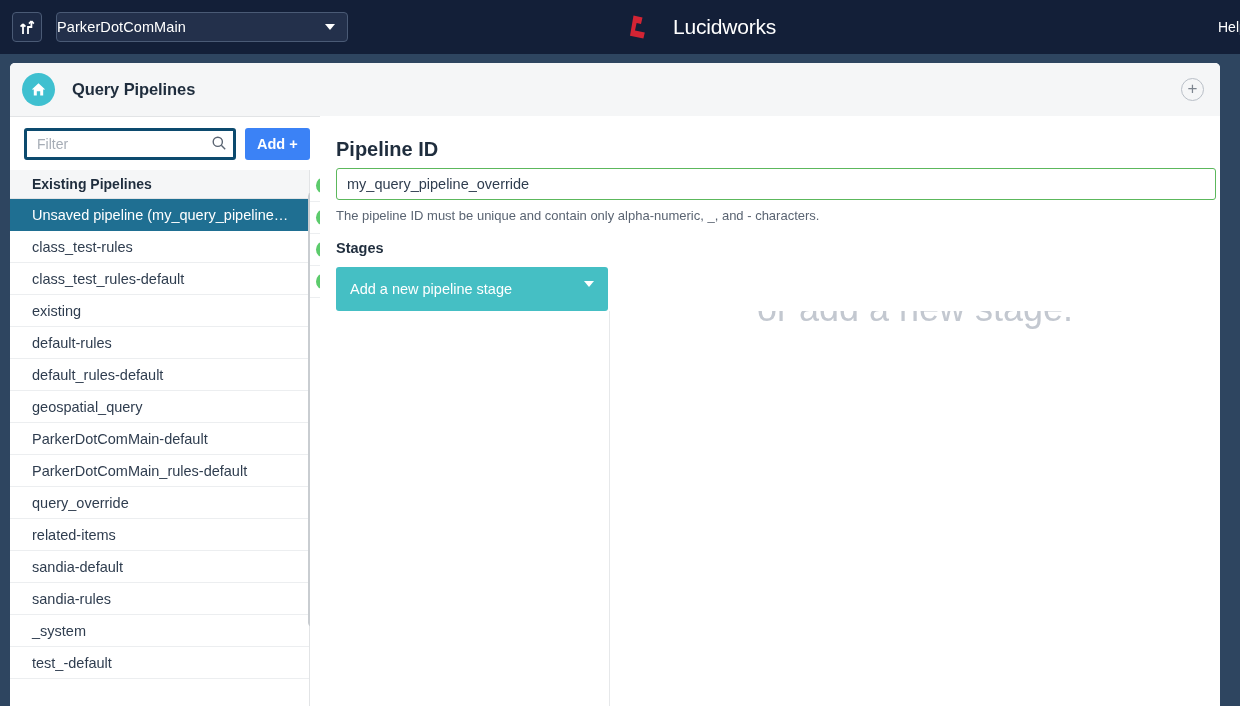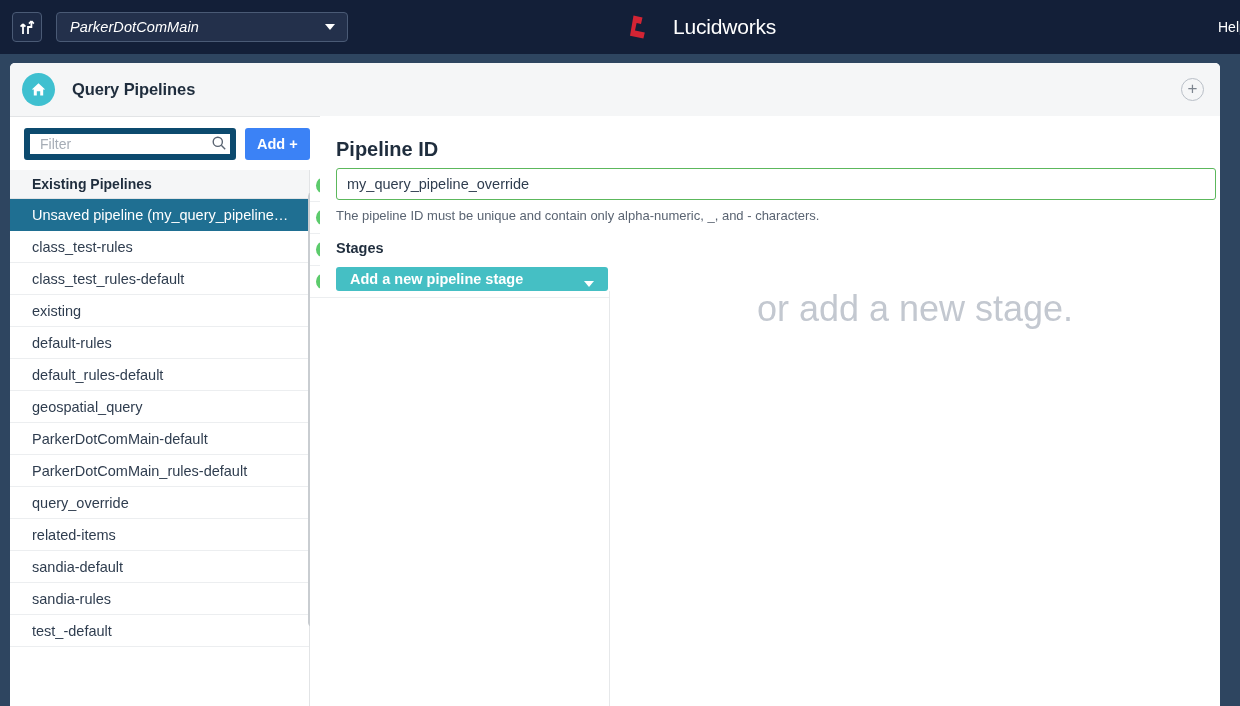--- a/index.html
+++ b/index.html
@@ -42,24 +42,23 @@
   .app-selector {
     margin-left: 14px;
     width: 292px;
     height: 30px;
     border: 1px solid #4a5a75;
     border-radius: 4px;
     background: #253busy;
     background: #23304b;
     display: flex;
     align-items: center;
-    padding: 0 13px;
-    cursor: pointer;
-    position: relative;
-    font-style: italic;
+    padding: 0 0;
+    cursor: pointer;
+    position: relative;
   }
 
   .app-selector .label {
     color: #ffffff;
     font-size: 14.5px;
     letter-spacing: 0.1px;
   }
 
   .caret-down {
     position: absolute;
@@ -163,21 +162,21 @@
 
   .filter-wrap {
     margin-left: 14px;
     position: relative;
     width: 212px;
     height: 32px;
   }
   .filter-input {
     width: 100%;
     height: 100%;
-    border: 6px solid #0c4a6e;
+    border: 3px solid #0c4a6e;
     border-radius: 3px;
     padding: 0 32px 0 10px;
     font-size: 14px;
     font-family: "Liberation Sans", sans-serif;
     color: #3a4452;
     outline: none;
   }
   .filter-input::placeholder { color: #a6adb6; }
   .search-icon {
     position: absolute;
@@ -390,27 +389,27 @@
   }
   .stages-label {
     margin-top: 17px;
     font-size: 14.5px;
     font-weight: bold;
     color: #1f2d3d;
   }
   .add-stage-btn {
     margin-top: 11px;
     width: 272px;
-    height: 24px;
+    height: 44px;
     background: #45bfc4;
     border: none;
     border-radius: 3px;
     color: #ffffff;
     font-size: 14.5px;
-    font-weight: bold;
+    font-weight: normal;
     font-family: "Liberation Sans", sans-serif;
     text-align: left;
     padding-left: 14px;
     position: relative;
     cursor: pointer;
   }
   .add-stage-btn .caret {
     position: absolute;
     right: 14px; top: 14px;
     width: 0; height: 0;
@@ -488,20 +487,21 @@
           <div class="pipeline-item">existing</div>
           <div class="pipeline-item">default-rules</div>
           <div class="pipeline-item">default_rules-default</div>
           <div class="pipeline-item">geospatial_query</div>
           <div class="pipeline-item">ParkerDotComMain-default</div>
           <div class="pipeline-item">ParkerDotComMain_rules-default</div>
           <div class="pipeline-item">query_override</div>
           <div class="pipeline-item">related-items</div>
           <div class="pipeline-item">sandia-default</div>
           <div class="pipeline-item">sandia-rules</div>
+          <div class="pipeline-item">_system</div>
           <div class="pipeline-item">test_-default</div>
         </div>
       <div class="sb-track">
         <div class="sb-thumb"></div>
       </div>
     </div>
 
     <div class="stages-col">
       <div id="stage-list">
           <div class="stage-item">

